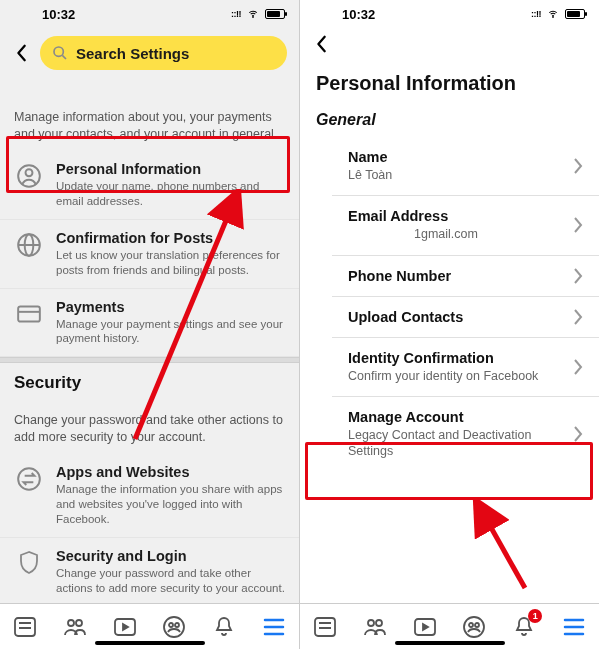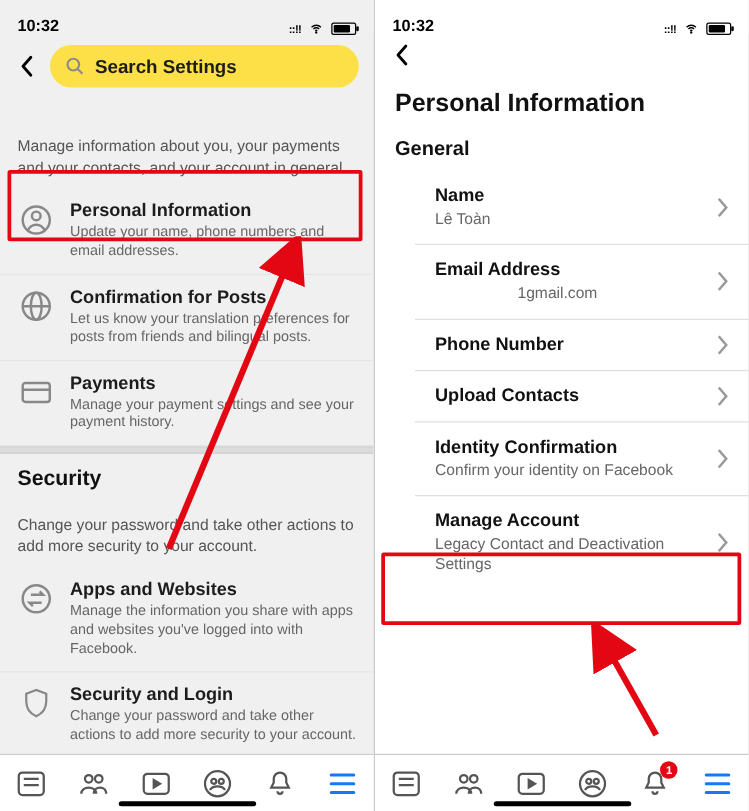--- a/index.html
+++ b/index.html
@@ -1,21 +1,21 @@
 <!DOCTYPE html>
 <html><head>
 <meta charset="utf-8">
 <style>
 * { margin: 0; padding: 0; box-sizing: border-box; font-family: -apple-system, BlinkMacSystemFont, "Segoe UI", Helvetica, Arial, sans-serif; -webkit-font-smoothing: antialiased; }
 body { background: #e5e5e5; display: flex; justify-content: center; }
 .shot-wrap { width: 599px; height: 649px; display: flex; gap: 1px; background: #ccc; }
 .screen { flex: 1 1 0; background: #f0f0f0; display: flex; flex-direction: column; position: relative; overflow: hidden; }
 
 
-.status { height: 28px; display: flex; align-items: flex-end; justify-content: space-between; padding: 0 14px; font-weight: 700; font-size: 13px; background: #f0f0f0; }
+.status { height: 28px; display: flex; align-items: center; justify-content: space-between; padding: 0 14px; font-weight: 700; font-size: 13px; background: #f0f0f0; margin-left: 28px; }
 .status-right { display: flex; align-items: center; gap: 5px; }
 .wifi-ic { width: 14px; height: 10px; }
 .batt { width: 20px; height: 10px; border: 1px solid #000; border-radius: 2px; position: relative; }
 .batt::after { content:''; position:absolute; right:-3px; top:2px; width:2px; height:4px; background:#000; border-radius:1px;}
 .batt .fill{ position:absolute; left:1px; top:1px; bottom:1px; width:70%; background:#000; border-radius:1px;}
 .sig-pre { font-size: 9px; font-weight:600; letter-spacing:-0.5px; }
 
 
 .navrow { display:flex; align-items:center; gap:8px; padding: 8px 12px 10px; }
 .back { width: 20px; height: 20px; display:flex; align-items:center; justify-content:center;}
@@ -38,21 +38,21 @@
 
 
 .hl { position:absolute; border:3px solid #e30613; border-radius:2px; pointer-events:none; z-index:5;}
 
 
 .arrow { position:absolute; z-index:6; pointer-events:none; }
 
 
 .title-row { padding: 6px 12px 8px; display:flex; align-items:center; }
 .page-title { font-size: 20px; font-weight: 800; color:#111; padding: 10px 16px 6px;}
-.section-label { font-size: 16px; font-weight: 800; color:#111; padding: 10px 16px 8px; }
+.section-label { font-size: 16px; font-weight: 800; color:#111; padding: 10px 16px 8px; font-style: italic; }
 .row { display:flex; align-items:center; justify-content:space-between; padding: 12px 16px; border-bottom:1px solid #e0e0e0; position:relative;margin-left:32px;}
 .row .rbody { flex:1; padding-right:10px;}
 .row .rt { font-size: 14.5px; font-weight:700; color:#111;}
 .row .rs { font-size: 12.5px; color:#666; margin-top:2px; line-height:1.3;}
 .chev { color:#888; flex:none; }
 .row.no-bottom{border-bottom:none;}
 
 
 .tabbar { height:46px; background:#fff; border-top:1px solid #ccc; display:flex; justify-content:space-around; align-items:center;}
 .tabbar .tab { width:40px; height:32px; display:flex; align-items:center; justify-content:center; position:relative; color:#555;}

